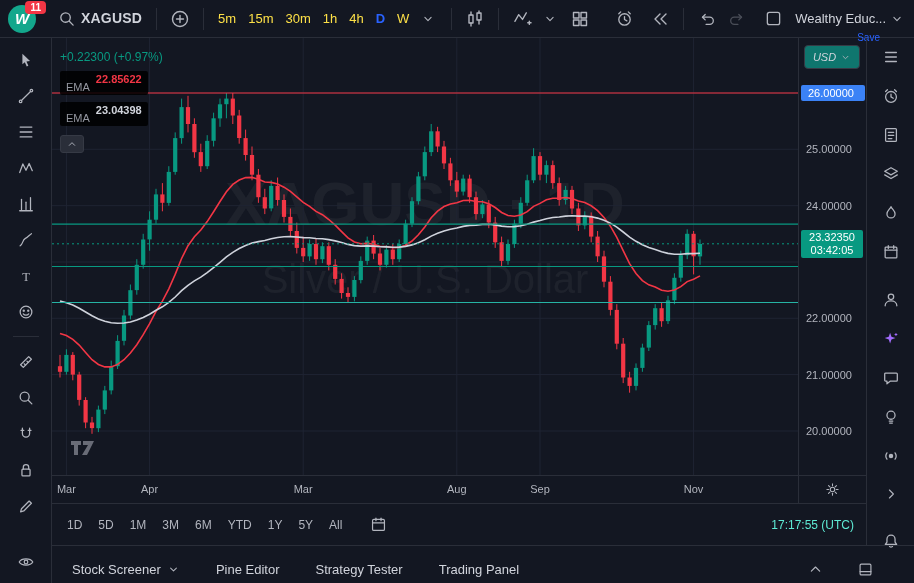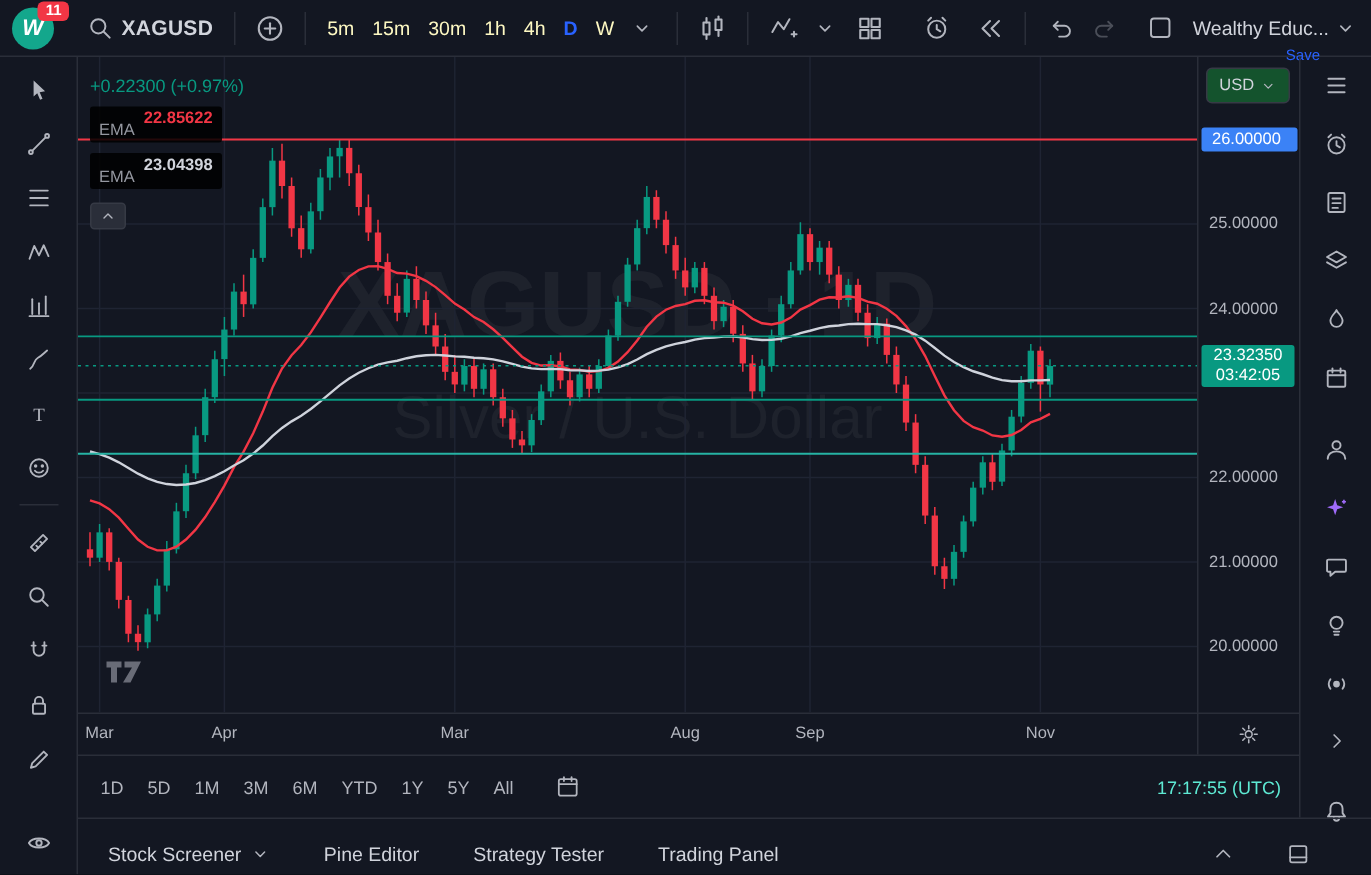--- a/index.html
+++ b/index.html
@@ -8,21 +8,21 @@
   .ic{stroke:#b2b5be;fill:none;stroke-width:1.4;stroke-linecap:round;stroke-linejoin:round;display:block;}
   .ic.fill{fill:#b2b5be;stroke:none;}
   
   #header{position:absolute;left:0;top:0;width:914px;height:38px;border-bottom:1px solid #2a2e39;display:flex;align-items:center;box-sizing:border-box;padding:0 8px;}
   .hgroup{display:flex;align-items:center;}
   .vdiv{width:1px;height:22px;background:#2a2e39;margin:0 8px;}
   .logo{position:relative;width:28px;height:28px;border-radius:50%;background:#13a78c;display:flex;align-items:center;justify-content:center;color:#fff;font-weight:bold;font-style:italic;font-size:15px;}
   .badge{position:absolute;top:-4px;right:-10px;background:#f23645;color:#fff;font-size:10px;font-weight:bold;border-radius:4px;padding:1px 5px;font-style:normal;}
   .symbtn{display:flex;align-items:flex-start;gap:6px;margin-left:16px;padding:4px 6px;border-radius:4px;}
   .symbol{font-weight:bold;font-size:14px;color:#d1d4dc;letter-spacing:.2px;}
-  .tfbtn{padding:4px 6px;border-radius:4px;color:#fef9c3;font-size:13px;background:none;border:none;font-family:inherit;cursor:default;}
+  .tfbtn{padding:4px 6px;border-radius:4px;color:#fde047;font-size:13px;background:none;border:none;font-family:inherit;cursor:default;}
   .tfbtn.active{color:#2962ff;font-weight:bold;}
   .tbtn{width:30px;height:28px;display:flex;align-items:center;justify-content:center;border-radius:4px;}
   .caret{margin-left:-2px;}
   .layout-group{margin-left:auto;display:flex;align-items:center;position:relative;padding-right:2px;}
   .layout-name{font-size:13px;color:#d1d4dc;white-space:nowrap;}
   .save{position:absolute;right:26px;top:21px;font-size:10px;color:#2962ff;}
   
   #left-toolbar{position:absolute;left:0;top:38px;width:52px;height:545px;border-right:1px solid #2a2e39;display:flex;flex-direction:column;align-items:center;padding-top:10px;box-sizing:border-box;gap:13px;}
   .ltbtn{width:38px;height:23px;display:flex;align-items:center;justify-content:center;border-radius:4px;}
   .ldiv{width:26px;height:1px;background:#2a2e39;}
@@ -35,21 +35,21 @@
   #chart-svg{position:absolute;left:0;top:0;}
   #legend{position:absolute;left:8px;top:12px;display:flex;flex-direction:column;gap:7px;}
   .chg{color:#089981;font-size:12px;}
   .ind-row{display:flex;align-items:center;font-size:11px;}
   .ind-chip{background:rgba(0,0,0,0.85);border-radius:2px;padding:2px 6px;display:flex;gap:6px;}
   .ind-label{color:#9598a1;margin-top:8px;}
   .collapse-btn{width:22px;height:16px;background:#2a2e39;border:1px solid #363a45;border-radius:3px;display:flex;align-items:center;justify-content:center;}
   #tv-mark{position:absolute;left:16px;top:400px;opacity:.85;}
   
   #price-scale{position:absolute;left:798px;top:38px;width:68px;height:437px;border-left:1px solid #2a2e39;box-sizing:border-box;}
-  .cur-btn{position:absolute;left:5px;top:7px;width:54px;height:22px;border:1px solid #363a45;border-radius:4px;background:#14532d;display:flex;align-items:center;justify-content:center;gap:4px;font-size:11px;color:#d1d4dc;}
+  .cur-btn{position:absolute;left:5px;top:7px;width:54px;height:22px;border:1px solid #363a45;border-radius:4px;background:#0f766e;display:flex;align-items:center;justify-content:center;gap:4px;font-size:11px;color:#d1d4dc;font-style:italic;}
   .ps-tick{position:absolute;left:0;width:100%;font-size:11px;color:#b2b5be;padding-left:7px;box-sizing:border-box;line-height:16px;}
   .ps-tick.flag{color:#fff;border-radius:2px;width:64px;left:2px;}
   #last-label{position:absolute;left:2px;width:62px;background:#089981;color:#fff;border-radius:2px;text-align:center;font-size:11px;line-height:13px;padding:1px 0;}
   
   #time-axis{position:absolute;left:52px;top:475px;width:746px;height:28px;border-top:1px solid #2a2e39;box-sizing:border-box;}
   .ta-label{position:absolute;top:7px;width:30px;margin-left:-15px;text-align:center;font-size:11px;color:#b2b5be;}
   #axis-corner{position:absolute;left:798px;top:475px;width:68px;height:28px;border-top:1px solid #2a2e39;border-left:1px solid #2a2e39;box-sizing:border-box;display:flex;align-items:center;justify-content:center;}
   
   #range-row{position:absolute;left:52px;top:503px;width:814px;height:42px;border-top:1px solid #2a2e39;box-sizing:border-box;display:flex;align-items:center;padding:0 8px;}
   .rbtn{padding:4px 7px;font-size:12px;color:#b2b5be;border-radius:4px;background:none;border:none;font-family:inherit;}

